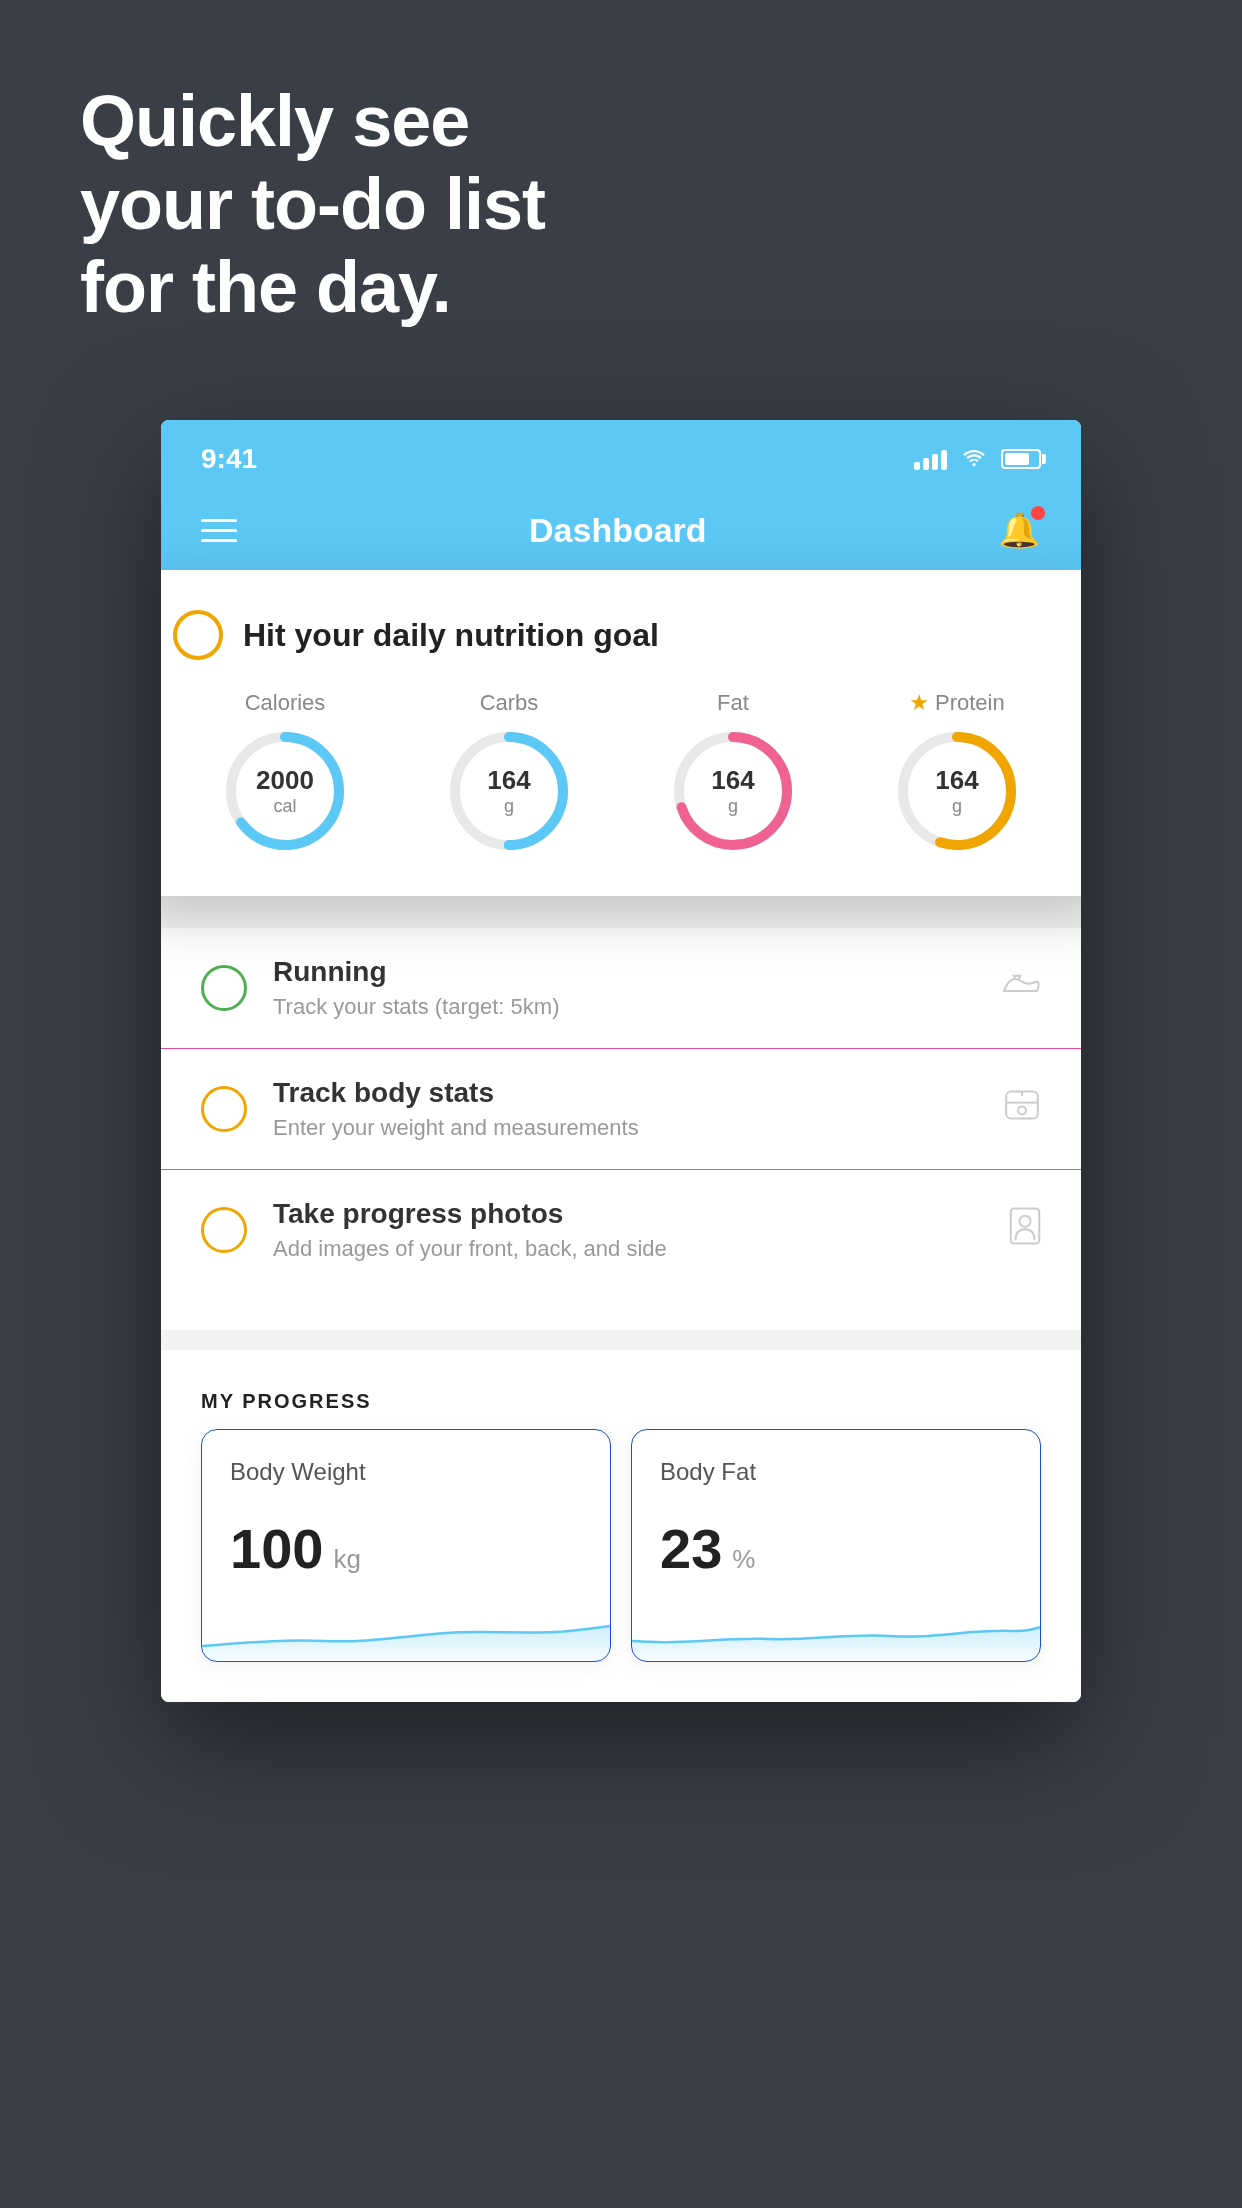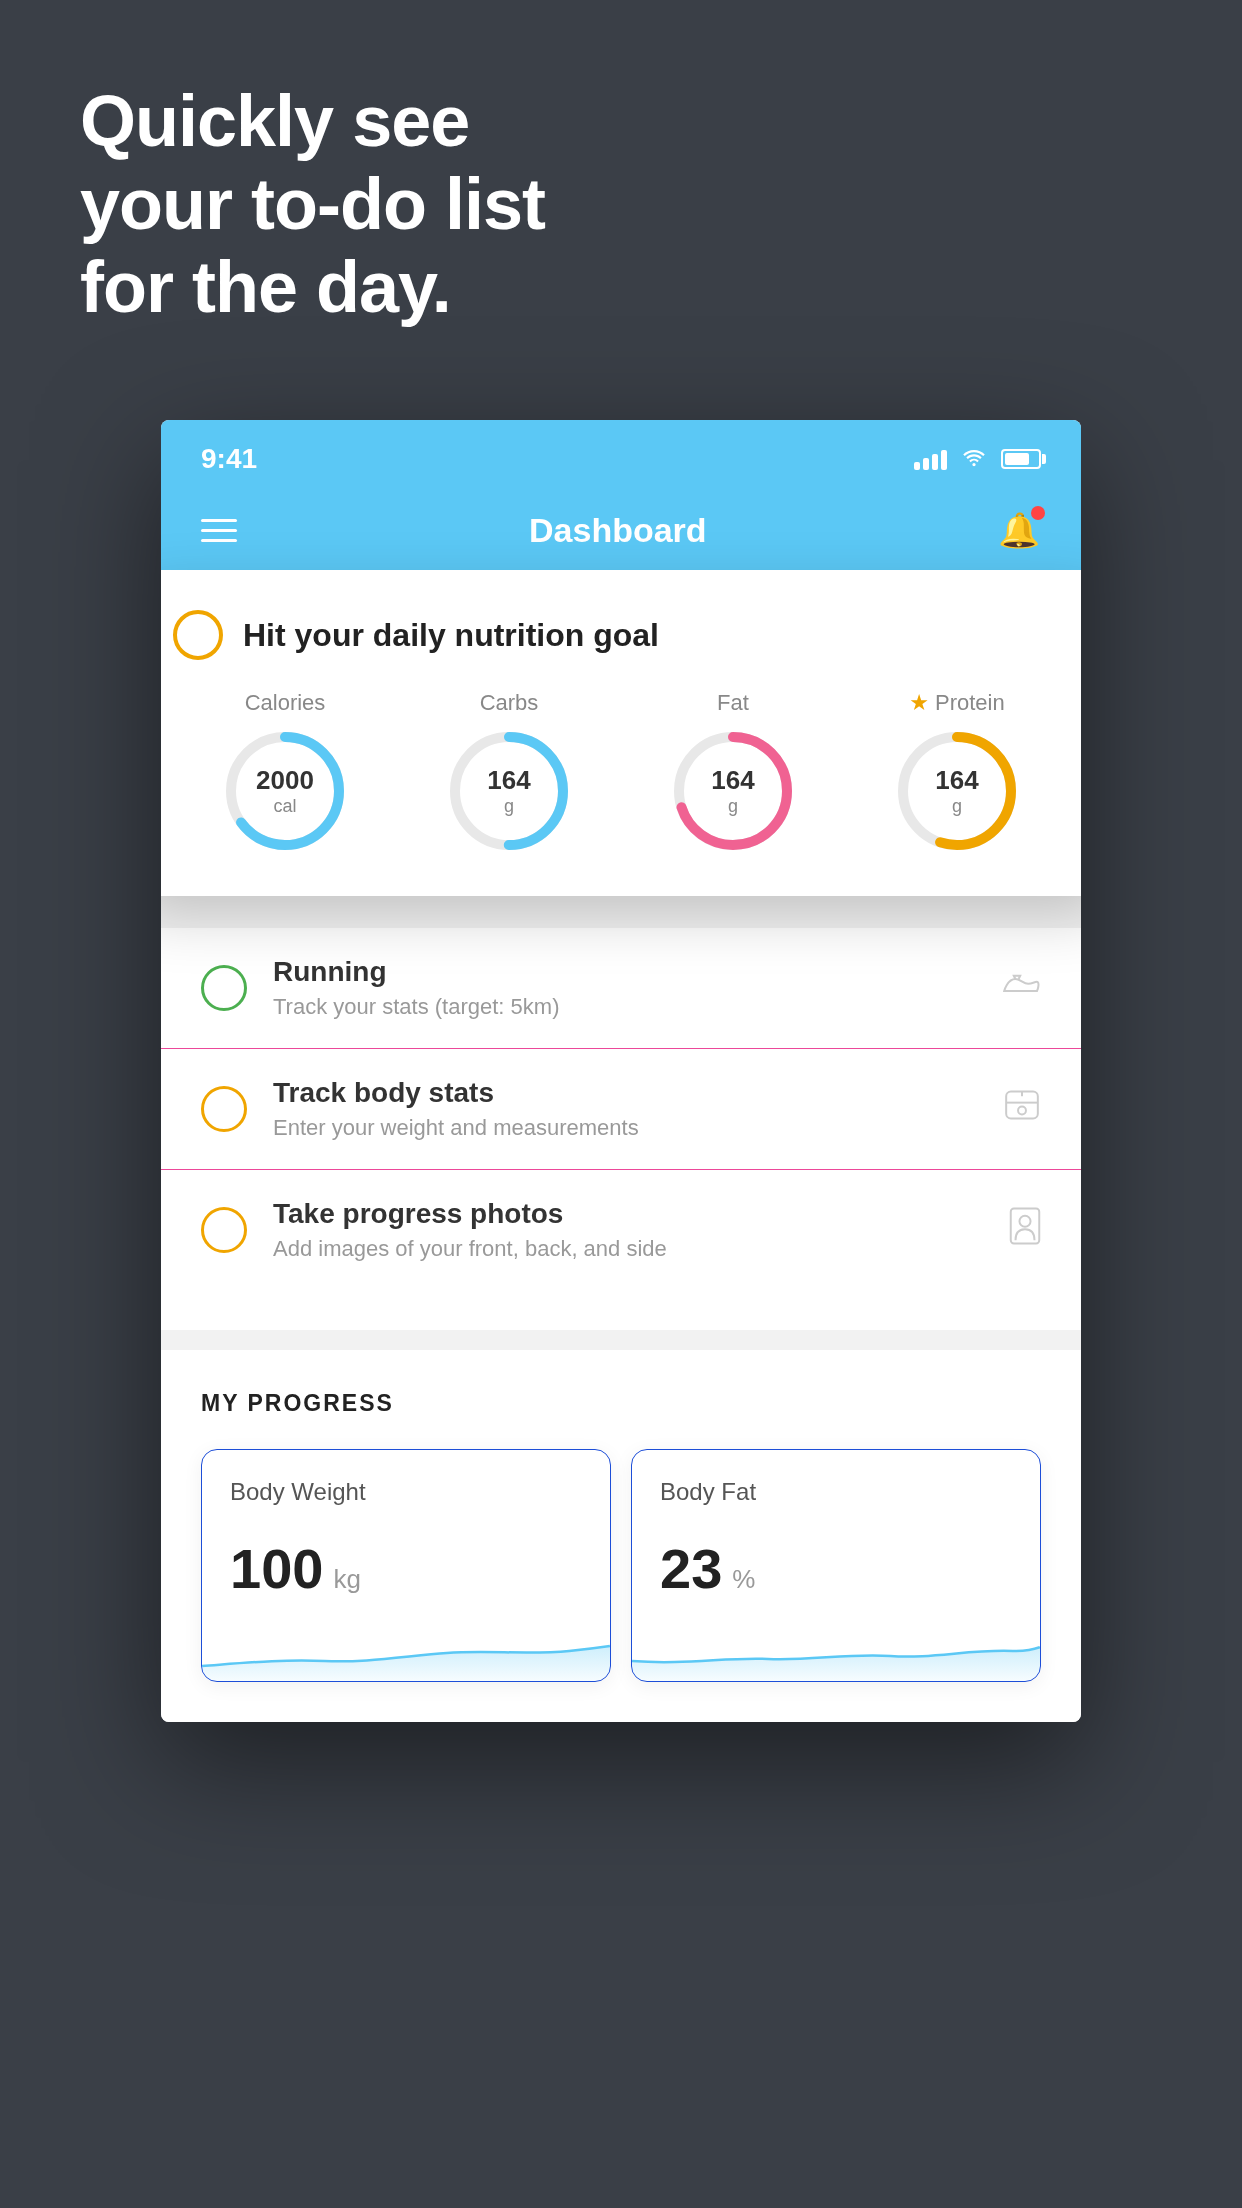--- a/index.html
+++ b/index.html
@@ -315,25 +315,25 @@
     }
 
     
     .progress-section {
       background: white;
       padding: 40px 40px 0;
       margin-top: 20px;
     }
 
     .progress-title {
-      font-size: 23px;
+      font-size: 20px;
       font-weight: 800;
       letter-spacing: 2px;
       color: #222;
-      margin-bottom: 32px;
+      margin-bottom: 16px;
     }
 
     .progress-cards {
       display: flex;
       gap: 20px;
       padding-bottom: 0;
     }
 
     .progress-card {
       flex: 1;

